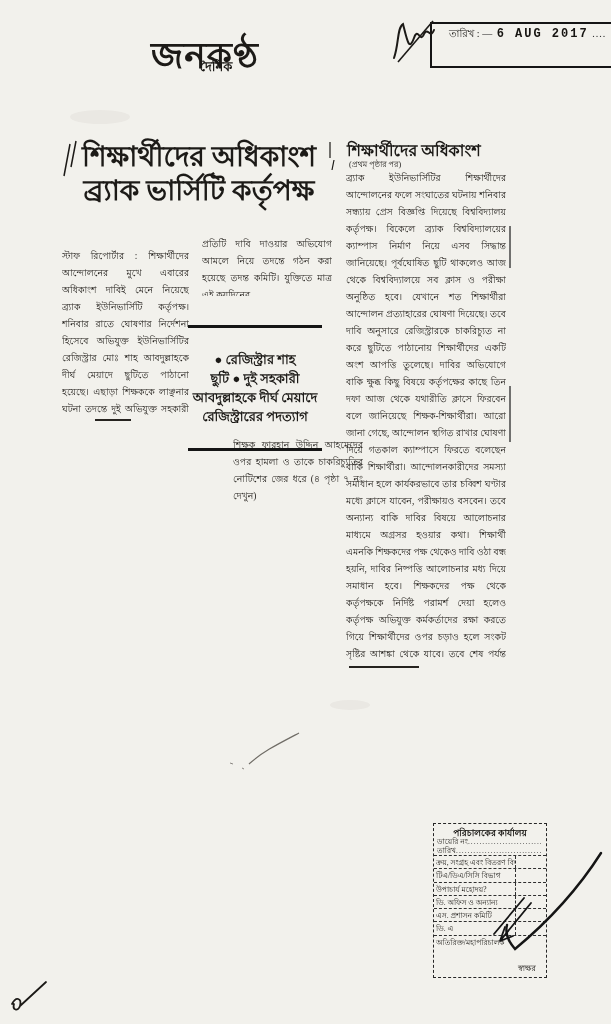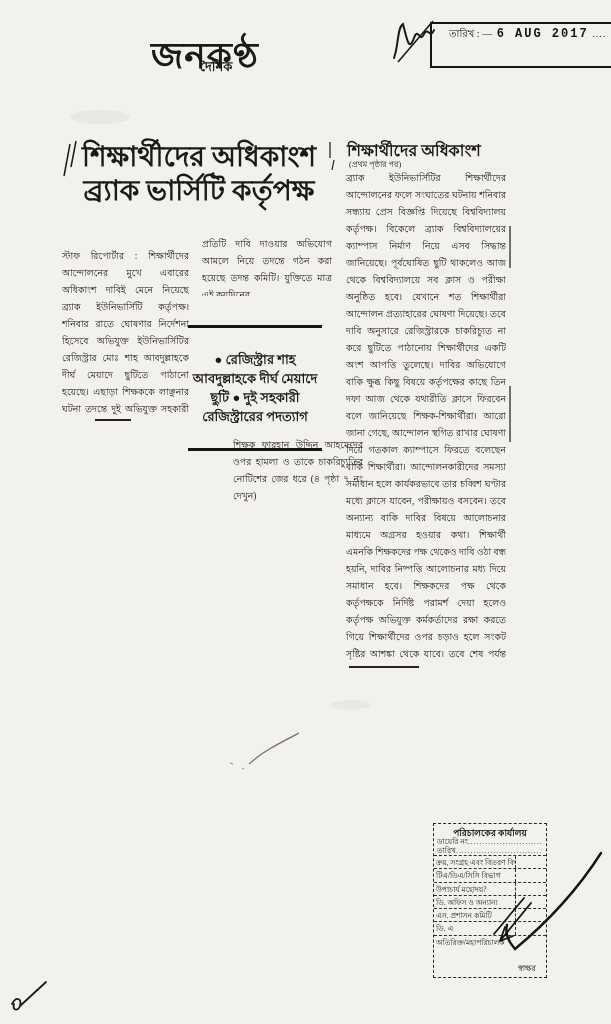--- a/index.html
+++ b/index.html
@@ -69,22 +69,22 @@
     <div>ব্র্যাক ভার্সিটি কর্তৃপক্ষ</div>
   </div>
 
   <div class="abs newsbody col-left">স্টাফ রিপোর্টার : শিক্ষার্থীদের আন্দোলনের মুখে এবারের অধিকাংশ দাবিই মেনে নিয়েছে ব্র্যাক ইউনিভার্সিটি কর্তৃপক্ষ। শনিবার রাতে ঘোষণার নির্দেশনা হিসেবে অভিযুক্ত ইউনিভার্সিটির রেজিস্ট্রার মোঃ শাহ আবদুল্লাহকে দীর্ঘ মেয়াদে ছুটিতে পাঠানো হয়েছে। এছাড়া শিক্ষককে লাঞ্ছনার ঘটনা তদন্তে দুই অভিযুক্ত সহকারী রেজিস্ট্রার মোঃ মহিউদ্দিন ও ডেপুটি কর্মকর্তা পদত্যাগ করেছেন। ঘটনার বিচার দাবিতে শিক্ষক ফারহান উদ্দিন আহমেদেরও দাবি পূরণ হওয়ার কথা জানানো হয়েছে। আন্দোলনকারীদের হাতে</div>
   <div class="abs rule" style="left:95px; top:419px; width:36px; height:2px;"></div>
 
   <div class="abs newsbody col-mid-top">প্রতিটি দাবি দাওয়ার অভিযোগ আমলে নিয়ে তদন্তে গঠন করা হয়েছে তদন্ত কমিটি। যুক্তিতে মাত্র এই কয়দিনের</div>
 
   <div class="abs pullquote ink">
     <div>● রেজিস্ট্রার শাহ</div>
+    <div>ছুটি ● দুই সহকারী</div>
     <div>আবদুল্লাহকে দীর্ঘ মেয়াদে</div>
-    <div>ছুটি ● দুই সহকারী</div>
     <div>রেজিস্ট্রারের পদত্যাগ</div>
   </div>
 
   <div class="abs newsbody col-mid-bottom">শিক্ষক ফারহান উদ্দিন আহমেদের ওপর হামলা ও তাকে চাকরিচ্যুতির নোটিশের জের ধরে (৪ পৃষ্ঠা ৭ নং দেখুন)</div>
 
   <div class="abs rcol-headline ink">শিক্ষার্থীদের অধিকাংশ</div>
   <div class="abs rcol-continued ink">(প্রথম পৃষ্ঠার পর)</div>
   <div class="abs newsbody col-right">ব্র্যাক ইউনিভার্সিটির শিক্ষার্থীদের আন্দোলনের ফলে সংঘাতের ঘটনায় শনিবার সন্ধ্যায় প্রেস বিজ্ঞপ্তি দিয়েছে বিশ্ববিদ্যালয় কর্তৃপক্ষ। বিকেলে ব্র্যাক বিশ্ববিদ্যালয়ের ক্যাম্পাস নির্মাণ নিয়ে এসব সিদ্ধান্ত জানিয়েছে। পূর্বঘোষিত ছুটি থাকলেও আজ থেকে বিশ্ববিদ্যালয়ে সব ক্লাস ও পরীক্ষা অনুষ্ঠিত হবে। যেখানে শত শিক্ষার্থীরা আন্দোলন প্রত্যাহারের ঘোষণা দিয়েছে। তবে দাবি অনুসারে রেজিস্ট্রারকে চাকরিচ্যুত না করে ছুটিতে পাঠানোয় শিক্ষার্থীদের একটি অংশ আপত্তি তুলেছে। দাবির অভিযোগে বাকি ক্ষুব্ধ কিছু বিষয়ে কর্তৃপক্ষের কাছে তিন দফা আজ থেকে যথারীতি ক্লাসে ফিরবেন বলে জানিয়েছে শিক্ষক-শিক্ষার্থীরা। আরো জানা গেছে, আন্দোলন স্থগিত রাখার ঘোষণা দিয়ে গতকাল ক্যাম্পাসে ফিরতে বলেছেন বাকি শিক্ষার্থীরা। আন্দোলনকারীদের সমস্যা সমাধান হলে কার্যকরভাবে তার চব্বিশ ঘণ্টার মধ্যে ক্লাসে যাবেন, পরীক্ষায়ও বসবেন। তবে অন্যান্য বাকি দাবির বিষয়ে আলোচনার মাধ্যমে অগ্রসর হওয়ার কথা। শিক্ষার্থী এমনকি শিক্ষকদের পক্ষ থেকেও দাবি ওঠা বন্ধ হয়নি, দাবির নিষ্পত্তি আলোচনার মধ্য দিয়ে সমাধান হবে। শিক্ষকদের পক্ষ থেকে কর্তৃপক্ষকে নির্দিষ্ট পরামর্শ দেয়া হলেও কর্তৃপক্ষ অভিযুক্ত কর্মকর্তাদের রক্ষা করতে গিয়ে শিক্ষার্থীদের ওপর চড়াও হলে সংকট সৃষ্টির আশঙ্কা থেকে যাবে। তবে শেষ পর্যন্ত শনিবারের সিদ্ধান্তে প্রায় সব দাবি মেনে নেয়ার কথা জানানো হয়। শিক্ষার্থীরা জানতে চেয়েছিলেন, রেজিস্ট্রার শাহ আবদুল্লাহর অব্যাহতি চাওয়ার পরও কেন তাকে ছুটিতে পাঠানো হলো। এছাড়া শিক্ষক কাননকে উপাচার্য আন্দোলনের চাকরিতে পুনর্বহাল ও তাকে 'আন্দোলনকারী' হিসেবে অভিযুক্ত কর্মকর্তাদের অপসারণসহ শিক্ষার্থীদের ওপর মামলার বিচার দাবি করে আসছে তারা।</div>
   <div class="abs rule" style="left:349px; top:666px; width:70px; height:2px;"></div>
 

